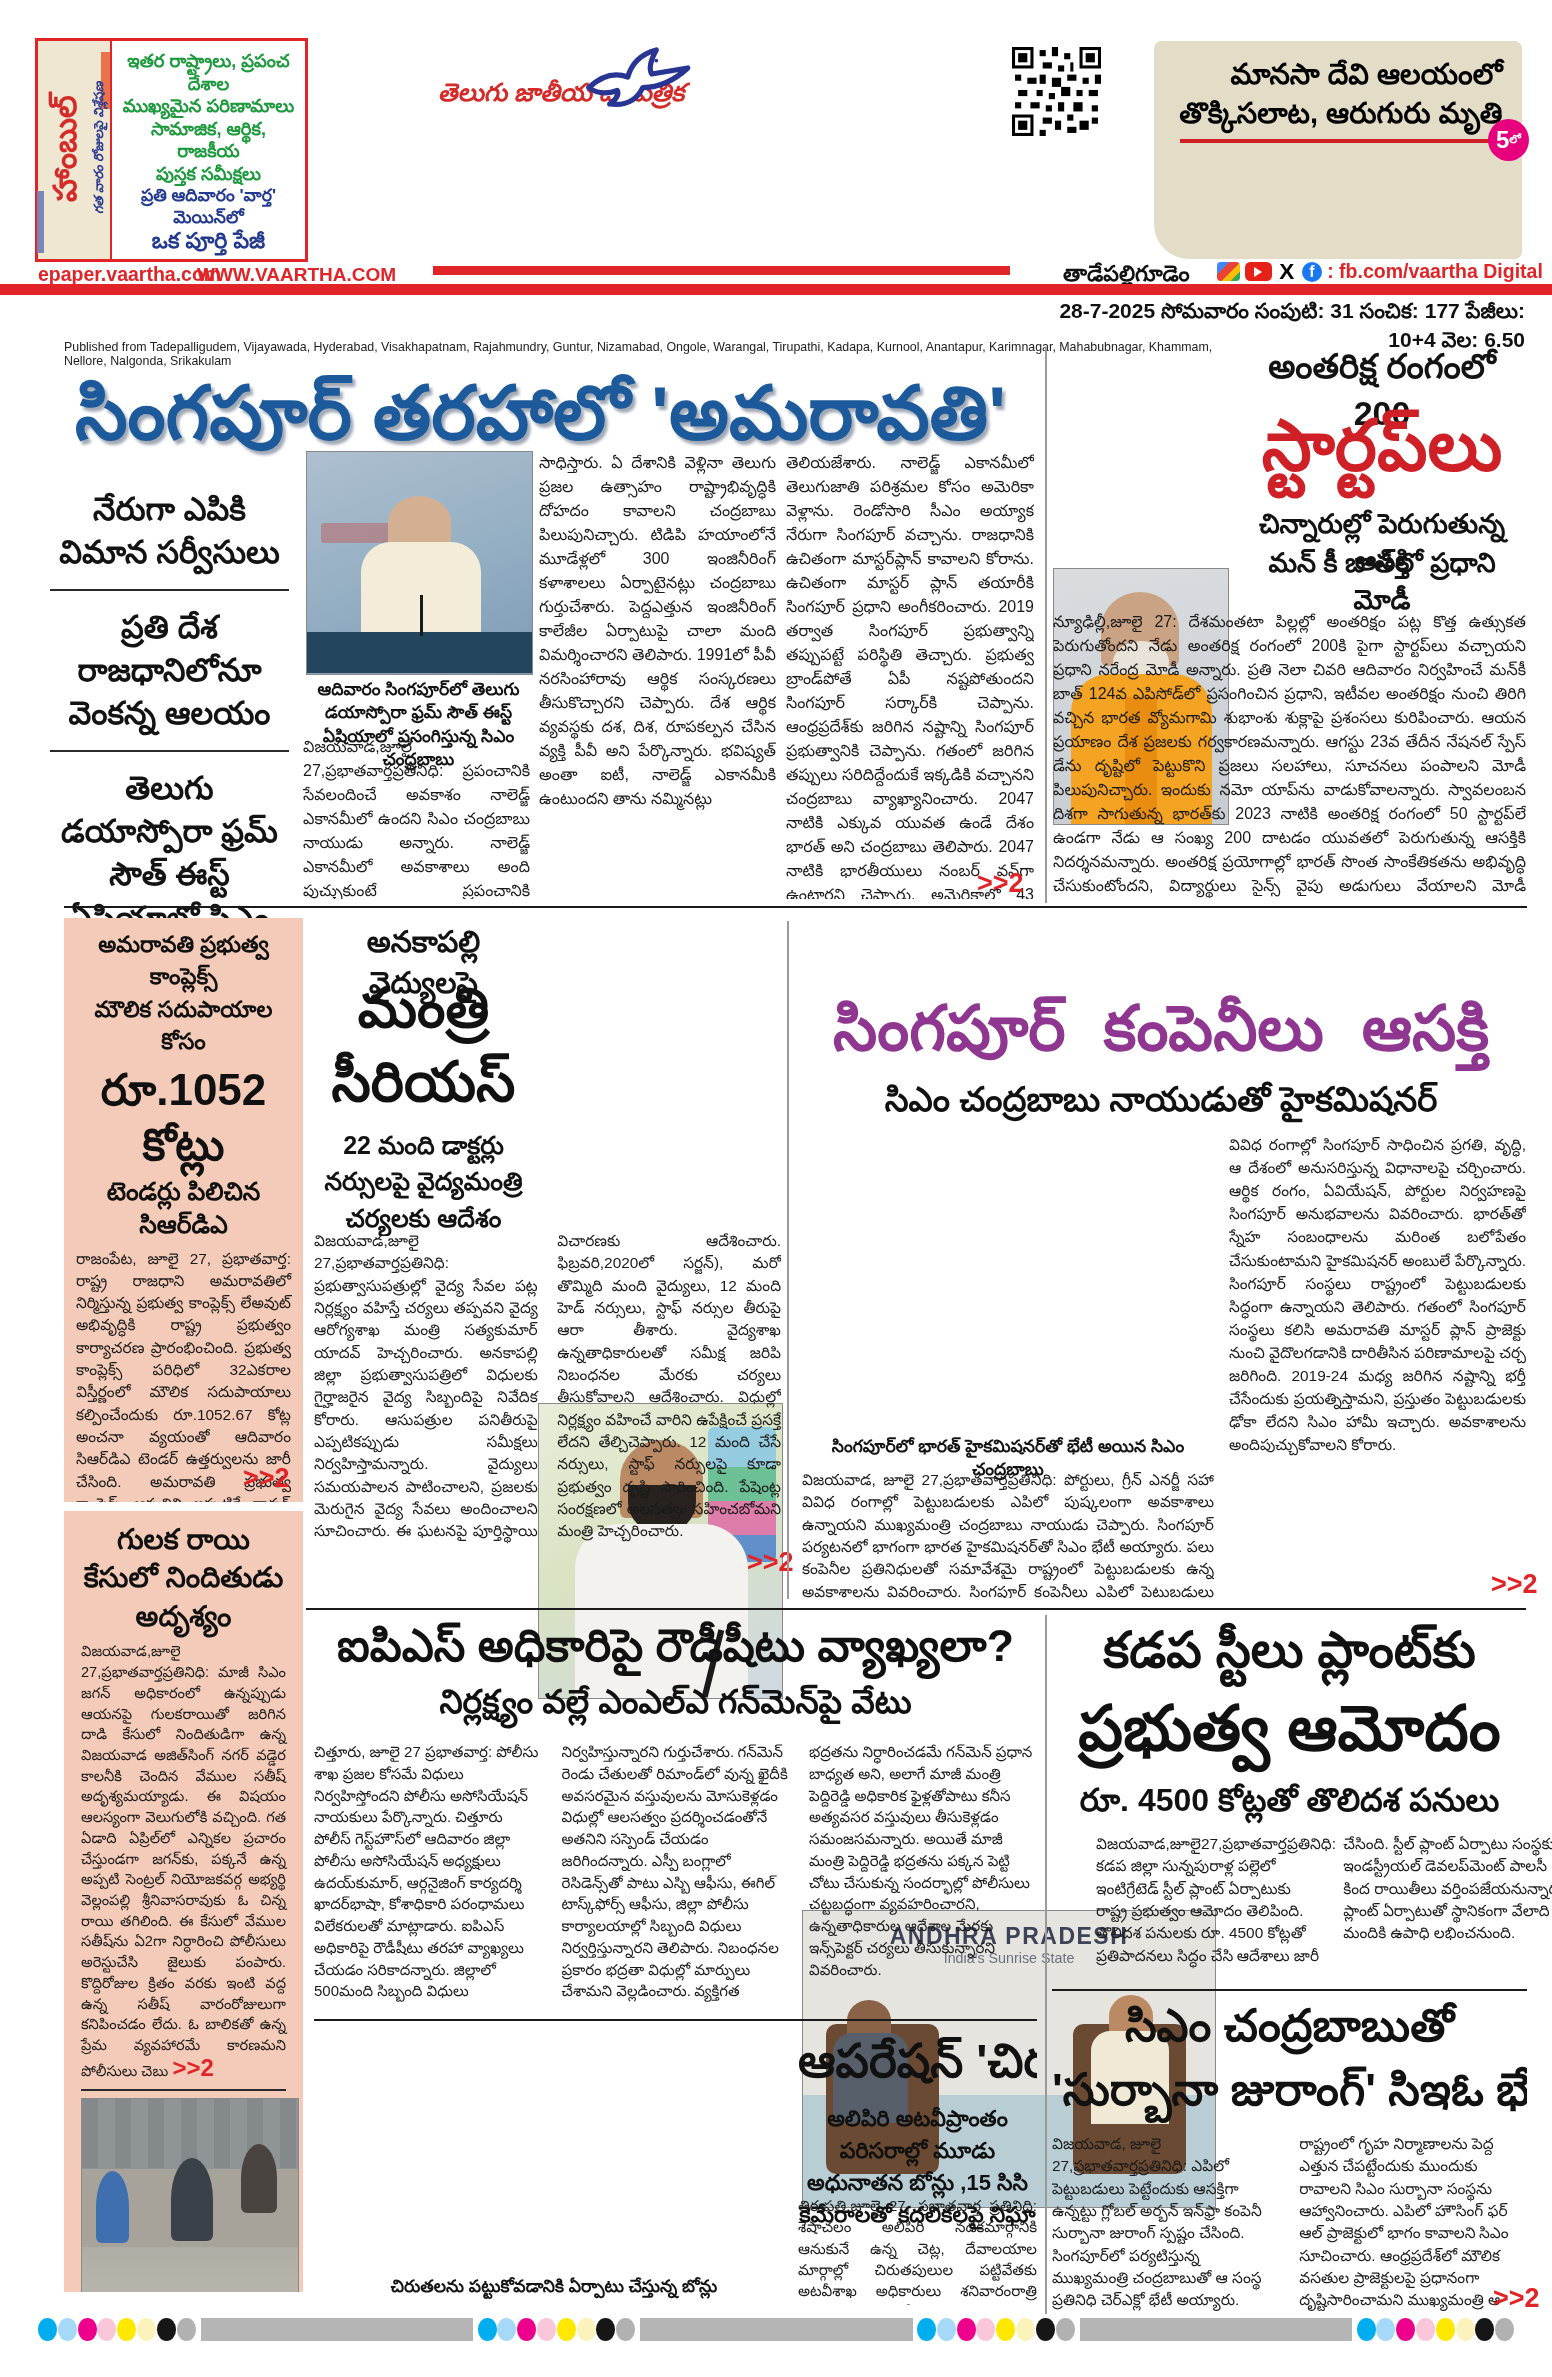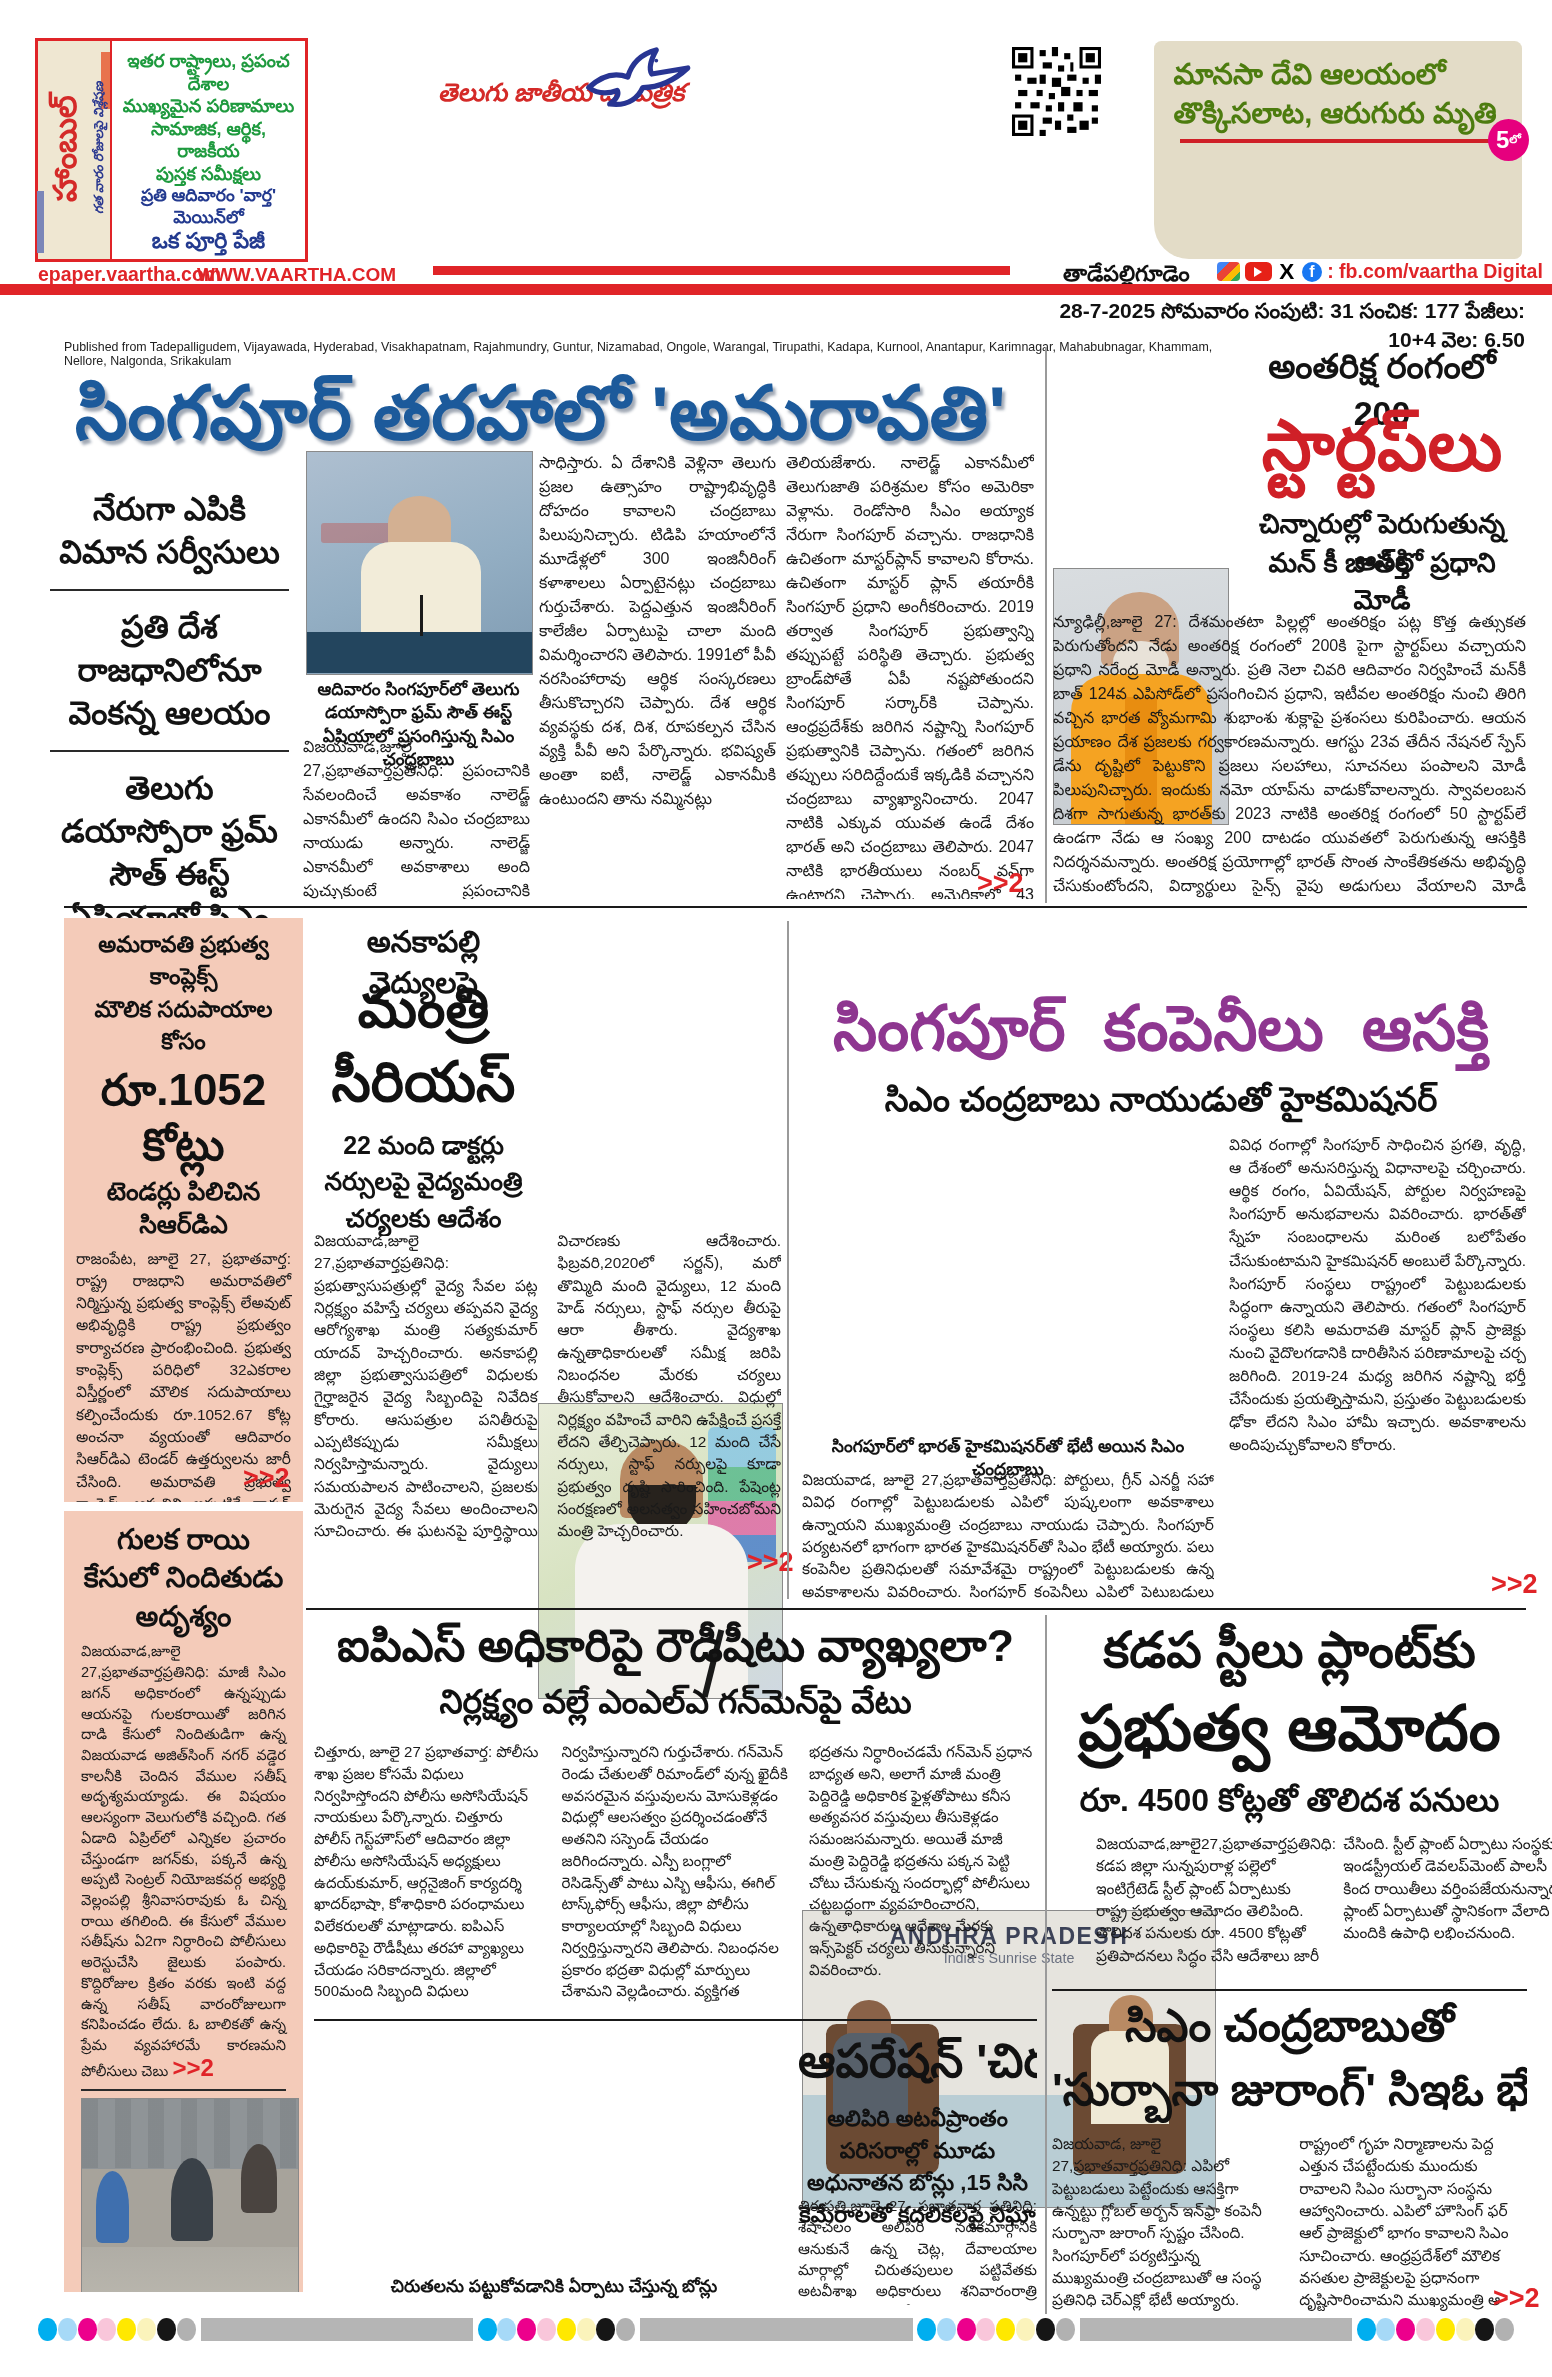--- a/index.html
+++ b/index.html
@@ -20,21 +20,21 @@
   .promo-vert{writing-mode:vertical-rl;transform:rotate(180deg);font-weight:bold;color:#d42a28;
               font-size:32px;position:absolute;left:4.5px;top:6px;height:203px;text-align:center;}
   .promo-vert-sub{writing-mode:vertical-rl;transform:rotate(180deg);font-style:italic;color:#2b3990;
               font-size:12.8px;position:absolute;right:3px;top:9px;height:195px;text-align:center;font-weight:bold;}
   .promo-right{flex:1;padding:9px 6px;display:flex;flex-direction:column;justify-content:space-between;align-items:center;}
   .promo-line-g{color:#1e9a3e;font-weight:bold;font-size:18px;text-align:center;line-height:1.25;}
   .promo-line-b{color:#233a8f;font-weight:bold;font-size:17.3px;text-align:center;line-height:1.25;}
   .promo-line-big{color:#233a8f;font-weight:bold;font-size:22px;text-align:center;}
   .promo-div{width:85%;height:1.5px;background:#c4aede;}
   .flash-box{background:#e3dcc7;border-radius:7.5px 7.5px 7.5px 35px;}
-  .flash-txt{font-weight:bold;font-size:29px;line-height:1.35;text-align:left;color:#4d7c0f;}
+  .flash-txt{font-weight:bold;font-size:29px;line-height:1.35;text-align:right;color:#000000;}
   .flash-div{height:3.8px;background:#cf2027;width:86%;margin:6px auto;}
   .badge{background:#e6007e;border-radius:50%;color:#fff;display:flex;align-items:center;justify-content:center;font-weight:bold;}
   .photo{border:0.8px solid #8a8a8a;overflow:hidden;position:relative;}
   .caption{font-weight:bold;font-size:17.3px;line-height:1.35;text-align:center;color:#141414;}
   .kicker-item{font-size:32px;font-weight:bold;text-align:center;line-height:1.35;color:#131313;padding:15px 1.5px;}
   .kicker-sep{height:1.5px;background:#2a2a2a;width:96%;margin:0 auto;}
   .hl-black{font-weight:bold;color:#131313;text-align:center;}
   .icon{display:inline-flex;align-items:center;justify-content:center;vertical-align:middle;}
   .dot{display:inline-block;width:19px;height:22.5px;border-radius:50%;margin-right:0.8px;}
   .greybar{background:#b5b5b5;height:22.5px;flex:1;margin:0 4.5px;}

